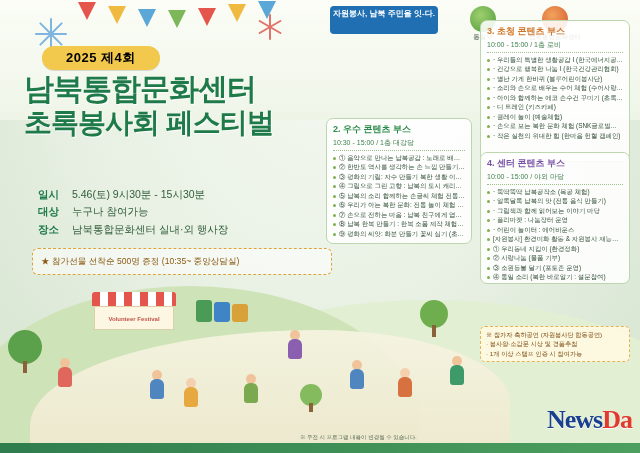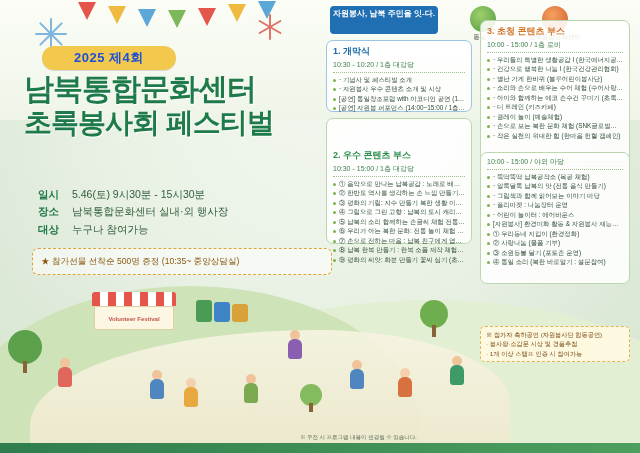--- a/index.html
+++ b/index.html
@@ -39,22 +39,22 @@
     background:#e3efd3;border-radius:50% 50% 0 0 / 60% 60% 0 0;
   }
   .road{
     position:absolute;left:30px;top:330px;width:480px;height:120px;
     background:linear-gradient(180deg,#f7f4e2,#efe9cf);
     border-radius:60% 40% 0 0/80% 60% 0 0;opacity:.9;
   }
   
   .badge-year{
     position:absolute;left:42px;top:46px;
-    background:#f2c94c;color:#1d4ed8;font-weight:bold;font-size:13px;
-    padding:3px 32px;border-radius:12px;letter-spacing:.5px;
+    background:#f2c94c;color:#000000;font-weight:bold;font-size:13px;
+    padding:3px 24px;border-radius:12px;letter-spacing:.5px;
     box-shadow:0 1px 0 rgba(0,0,0,.12);
   }
   .main-title{
     position:absolute;left:24px;top:72px;width:290px;
     color:#1f7a4a;font-weight:bold;line-height:1.16;
     text-shadow:1px 1px 0 #ffffff;
   }
   .main-title .l1{font-size:30px;letter-spacing:-1px;display:block;}
   .main-title .l2{font-size:28px;letter-spacing:-1px;display:block;}
   .info{
@@ -88,21 +88,21 @@
   .panel ul{margin:0;padding:0;list-style:none;}
   .panel li{
     font-size:6.4px;line-height:1.48;color:#2d4a33;
     padding-left:6px;position:relative;white-space:nowrap;overflow:hidden;text-overflow:ellipsis;
   }
   .panel li:before{
     content:"";position:absolute;left:0;top:4px;width:3px;height:3px;border-radius:50%;background:#7fb04f;
   }
   .panel.blue{border-color:#9cc4e4;}
   .panel.blue h3{color:#1a6aa8;}
-  .panel.green h3{color:#2a8a4a;margin-top:26px;}
+  .panel.green h3{color:#2a8a4a;}
   .panel.orange h3{color:#d2762a;}
   .panel.purple h3{color:#7a52a8;}
   .panel.red h3{color:#c8463c;}
   .note{
     position:absolute;font-size:6.2px;color:#7a4a12;line-height:1.5;
     background:rgba(255,248,225,.9);border:1px dashed #e2b257;border-radius:5px;
     padding:3px 5px;box-sizing:border-box;
   }
   
   .slogan{
@@ -208,43 +208,33 @@
     <span class="l1">남북통합문화센터</span>
     <span class="l2">초록봉사회 페스티벌</span>
   </div>
 
   <div class="info">
     <div class="row">
       <div class="k">일시</div>
       <div class="v">5.46(토) 9시30분 - 15시30분</div>
     </div>
     <div class="row">
+      <div class="k">대상</div>
+      <div class="v">누구나 참여가능</div>
+    </div>
+    <div class="row">
       <div class="k">장소</div>
       <div class="v">남북통합문화센터 실내·외 행사장</div>
     </div>
-    <div class="row">
-      <div class="k">대상</div>
-      <div class="v">누구나 참여가능</div>
-    </div>
   </div>
 
   <div class="giftbox">
     <div>★ 참가선물  선착순 500명 증정 (10:35~ 중앙상담실)</div>
   </div>
 
-  <div class="panel blue" style="left:326px;top:40px;width:146px;height:72px;">
-    <h3><span>1</span>. <span>개막식</span></h3>
-    <div class="time">10:30 - 10:20 / 1층 대강당</div>
-    <ul>
-      <li>· 기념사 및 페스티벌 소개</li>
-      <li>· 자원봉사 우수 콘텐츠 소개 및 시상</li>
-      <li>[공연] 통일창조포럼 with 아코디언 공연 (11:30~13:00 / 중앙상담실)</li>
-      <li>[공연] 자원봉 퍼포먼스 (14:00~15:00 / 1층 홀)</li>
-    </ul>
-  </div>
 
   <div class="panel green" style="left:326px;top:118px;width:146px;height:126px;">
     <h3><span>2</span>. <span>우수 콘텐츠 부스</span></h3>
     <div class="time">10:30 - 15:00 / 1층 대강당</div>
     <ul>
       <li>① 음악으로 만나는 남북공감 : 노래로 배우는 남북말 (우리말 고운말센터)</li>
       <li>② 한반도 역사를 생각하는 손 느낌 만들기 (평화나눔회)</li>
       <li>③ 평화의 기림: 자수 만들기 북한 생활 이야기 (한마음봉사단)</li>
       <li>④ 그림으로 그린 고향 : 남북의 도시 캐리커처 그리기 (북한이탈주민회)</li>
       <li>⑤ 남북의 소리 함께하는 손글씨 체험 전통엽서 만들기 (김포봉사단)</li>
@@ -265,20 +255,21 @@
       <li>· 소리와 손으로 배우는 수어 체험 (수어사랑회)</li>
       <li>· 아이와 함께하는 에코 손수건 꾸미기 (초록지구)</li>
       <li>· 디 트레인 (키즈카페)</li>
       <li>· 클레이 놀이 (예술체험)</li>
       <li>· 손으로 보는 북한 문화 체험 (SNK글로벌센터)</li>
       <li>· 작은 실천의 위대한 힘 (한마음 헌혈 캠페인)</li>
     </ul>
   </div>
 
   <div class="panel purple" style="left:480px;top:152px;width:150px;height:132px;">
+    <h3><span>4</span>. <span>센터 콘텐츠 부스</span></h3>
     <div class="time">10:00 - 15:00 / 야외 마당</div>
     <ul>
       <li>· 뚝딱뚝딱 남북공작소 (목공 체험)</li>
       <li>· 알록달록 남북의 맛 (전통 음식 만들기)</li>
       <li>· 그림책과 함께 읽어보는 이야기 마당</li>
       <li>· 플리마켓 : 나눔장터 운영</li>
       <li>· 어린이 놀이터 : 에어바운스</li>
       <li>[자원봉사] 환경미화 활동 &amp; 자원봉사 재능캠페인</li>
       <li>① 우리동네 지킴이 (환경정화)</li>
       <li>② 사랑나눔 (물품 기부)</li>
@@ -344,16 +335,19 @@
   </div>
   <div class="person" style="left:452px;top:356px;">
     <div class="p-head" style="background:#f0c39b;"></div>
     <div class="p-body" style="background:#3f9a6a;"></div>
   </div>
   <div class="person" style="left:290px;top:330px;">
     <div class="p-head" style="background:#f0c39b;"></div>
     <div class="p-body" style="background:#8a5fb0;"></div>
   </div>
 
+  <div class="watermark">
+    <span>News</span><span class="da">Da</span>
+  </div>
 
   <div class="footer-text">※ 우천 시 프로그램 내용이 변경될 수 있습니다.</div>
   <div class="footer-line"></div>
 </div>
 
 </body></html>

